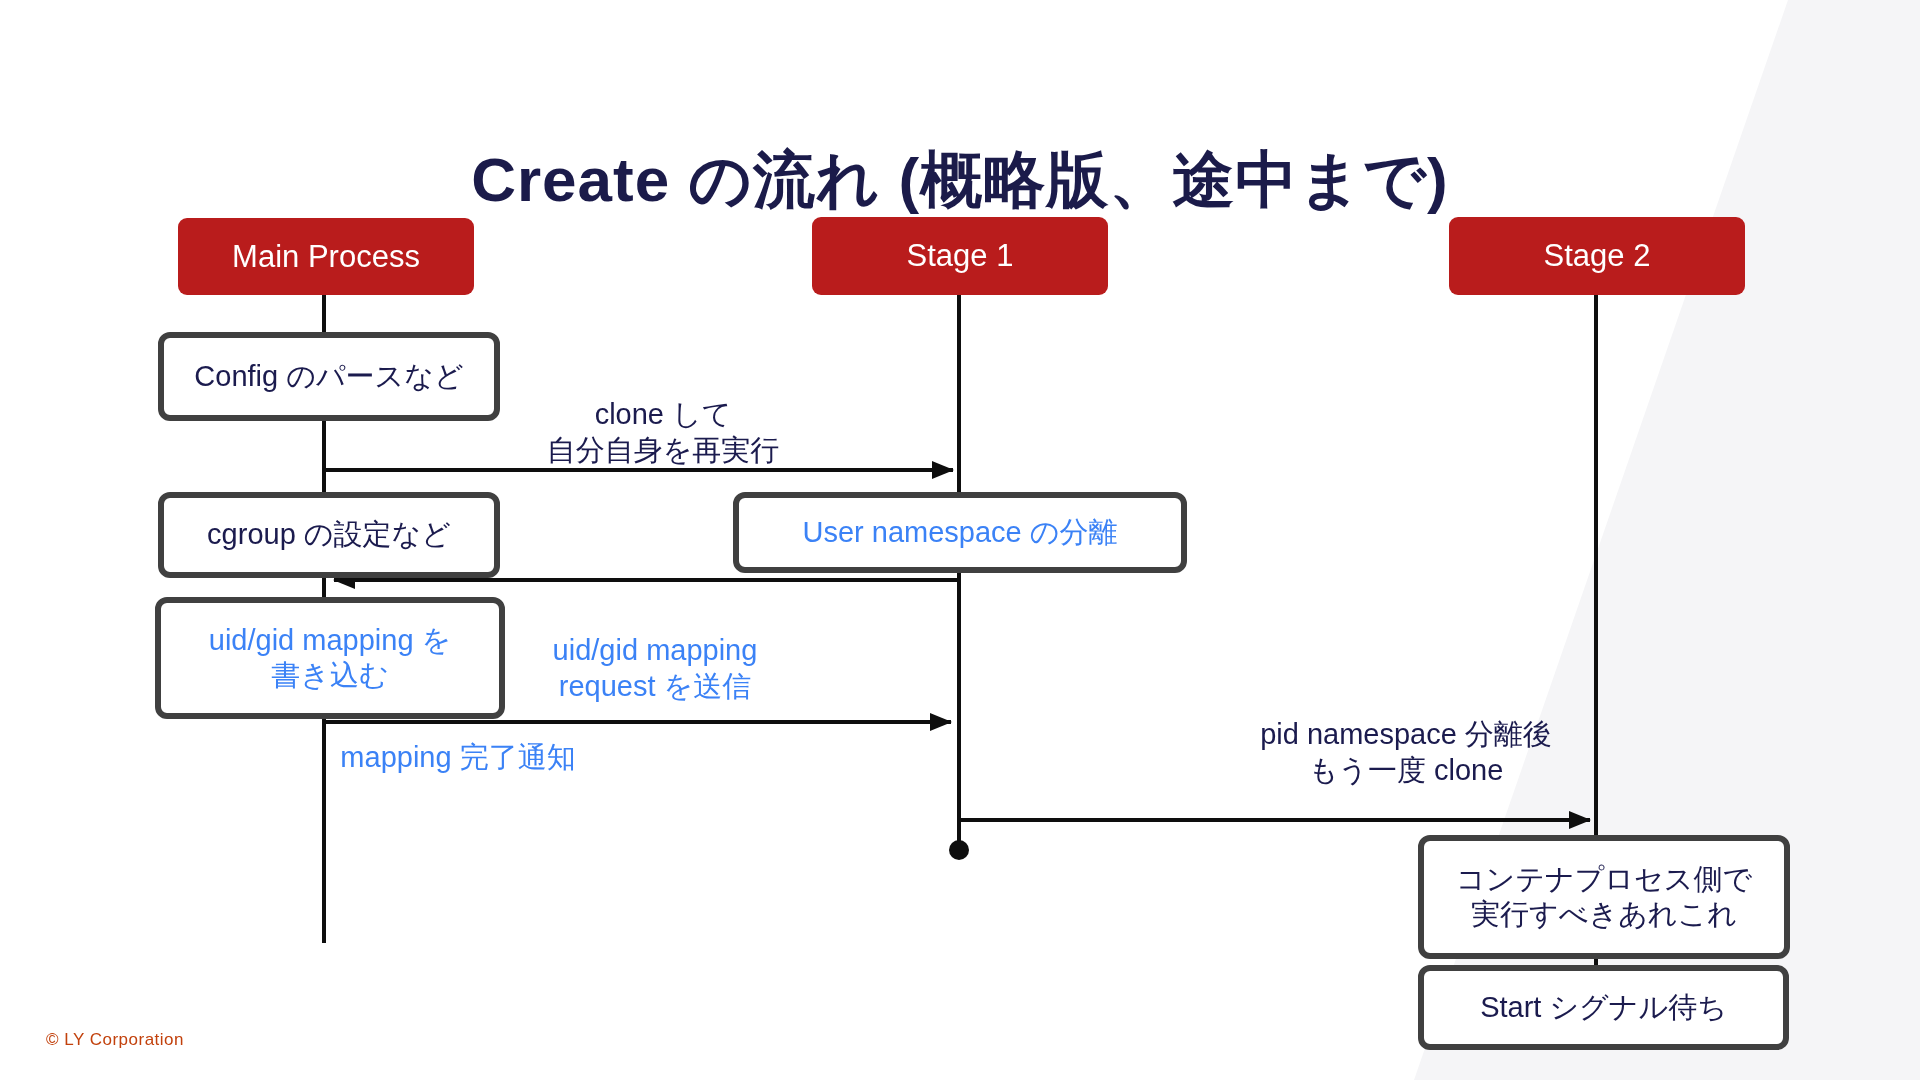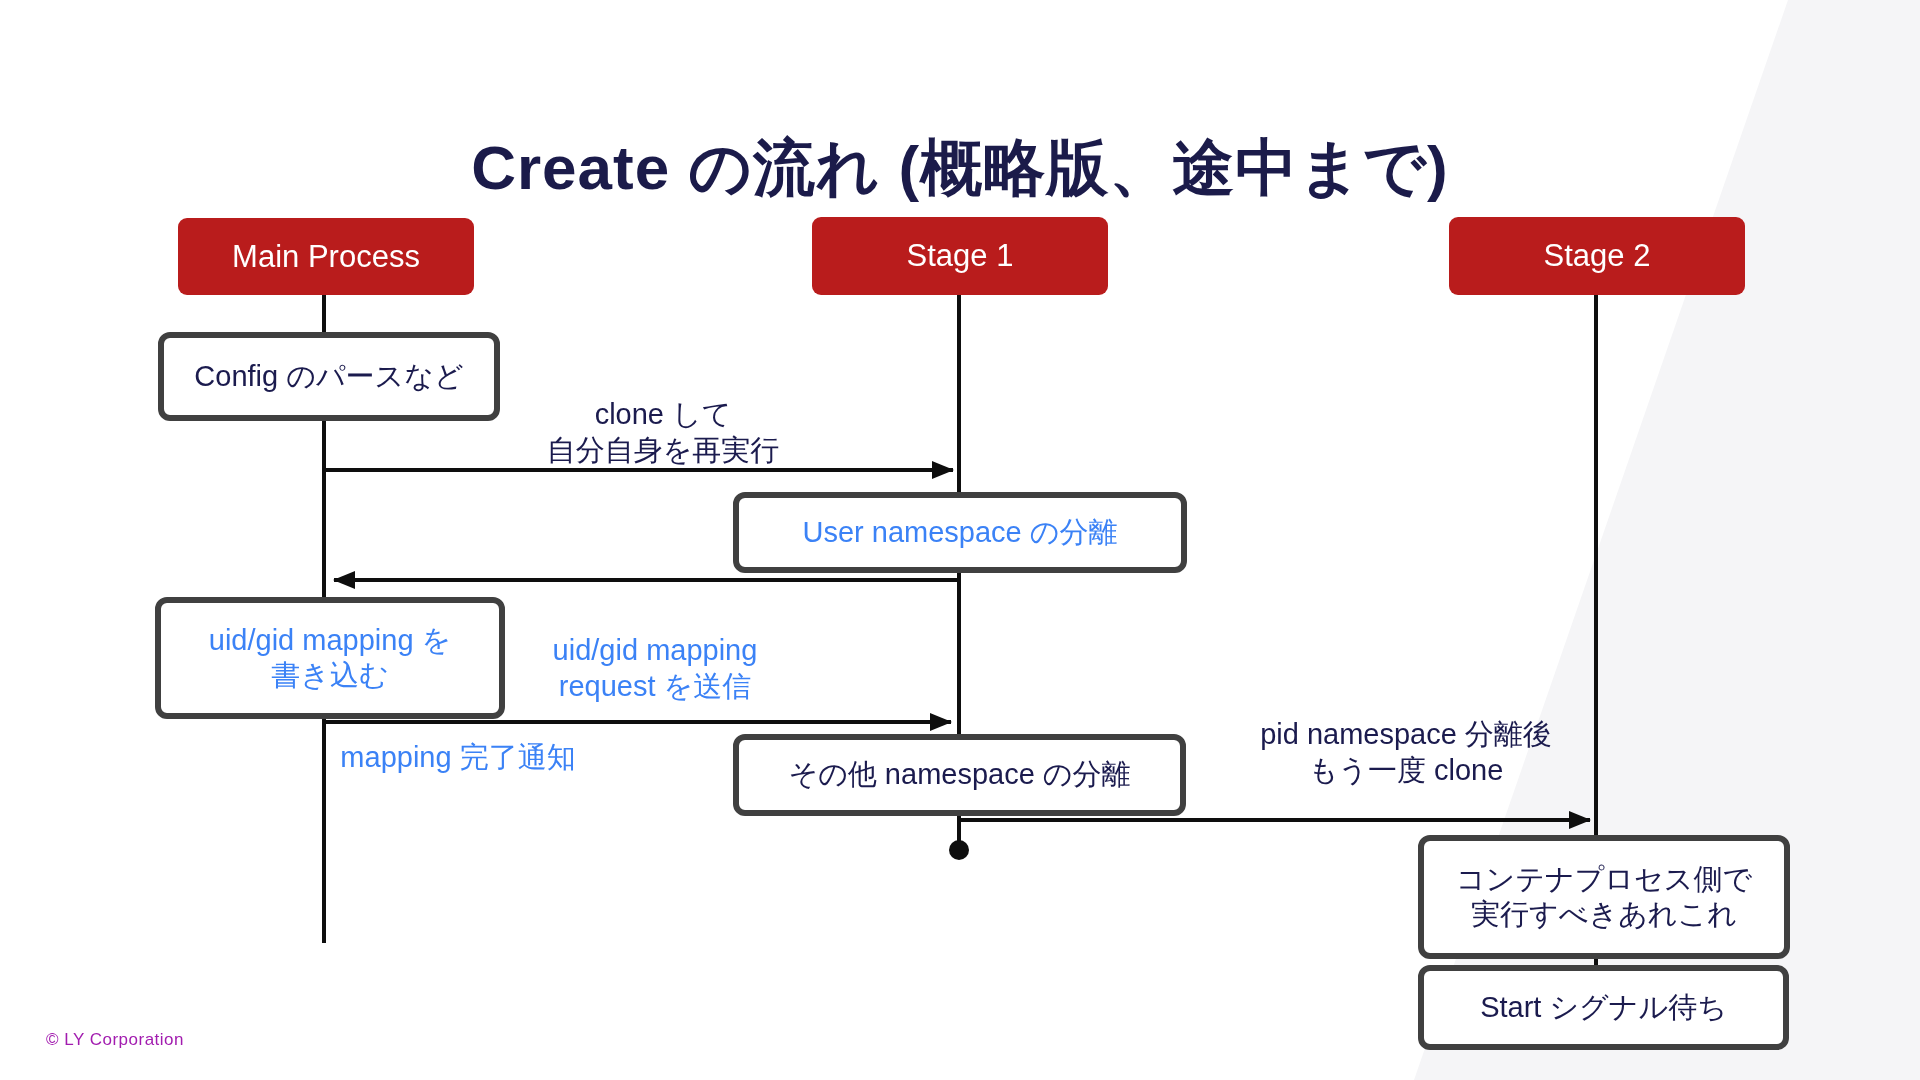--- a/index.html
+++ b/index.html
@@ -5,21 +5,21 @@
   html,body{margin:0;padding:0;background:#ffffff;}
   body{width:1920px;height:1080px;overflow:hidden;
        font-family:"Liberation Sans","DejaVu Sans",sans-serif;}
   .slide{position:relative;width:1920px;height:1080px;background:#ffffff;}
 
   
   .bg-band{position:absolute;left:0;top:0;width:1920px;height:1080px;
            background:#f5f5f7;
            clip-path:polygon(1788px 0px,1920px 0px,1920px 1080px,1414px 1080px);}
 
-  .title{position:absolute;left:0;top:84px;width:1920px;text-align:center;
+  .title{position:absolute;left:0;top:96px;width:1920px;text-align:center;
          font-size:62px;font-weight:800;letter-spacing:1px;color:#1b1b4a;}
 
   
   .head{position:absolute;background:#b91c1c;color:#ffffff;border-radius:9px;
         display:flex;align-items:center;justify-content:center;
         font-size:31px;font-weight:400;}
   #hb-main{left:178px;top:218px;width:296px;height:77px;}
   #hb-s1{left:812px;top:217px;width:296px;height:78px;}
   #hb-s2{left:1449px;top:217px;width:296px;height:78px;}
 
@@ -41,21 +41,21 @@
   .msg{position:absolute;text-align:center;font-size:29px;line-height:1.24;
        white-space:pre-line;transform:translateX(-50%);}
   #m-clone{left:663px;top:397px;}
   #m-uidreq{left:655px;top:595px;margin-top:38px;}
   #m-mapping{left:458px;top:740px;}
   #m-pid{left:1406px;top:717px;}
 
   .wires{position:absolute;left:0;top:0;width:1920px;height:1080px;}
 
   .copyright{position:absolute;left:46px;top:1030px;font-size:17px;
-             color:#a21caf;letter-spacing:0.5px;}
+             color:#c2410c;letter-spacing:0.5px;}
 </style>
 </head>
 <body>
 
 <div class="slide">
 
   <div class="bg-band"></div>
 
   <h1 class="title">Create の流れ (概略版、途中まで)</h1>
 
@@ -77,24 +77,24 @@
     <line x1="961" y1="820" x2="1590" y2="820" stroke="#0e0e0e" stroke-width="4" marker-end="url(#ah)"></line>
 
     <circle cx="959" cy="850" r="10" fill="#0e0e0e"></circle>
   </svg>
 
   <div class="head" id="hb-main">Main Process</div>
   <div class="head" id="hb-s1">Stage 1</div>
   <div class="head" id="hb-s2">Stage 2</div>
 
   <div class="act navy-text" id="b-config">Config のパースなど</div>
+  <div class="act navy-text" id="b-cgroup">cgroup の設定など</div>
   <div class="act red-text" id="b-userns">User namespace の分離</div>
   <div class="act red-text" id="b-uidgid">uid/gid mapping を
 書き込む</div>
-  <div class="act navy-text" id="b-otherns">その他 namespace の分離</div>
   <div class="act navy-text" id="b-container">コンテナプロセス側で
 実行すべきあれこれ</div>
   <div class="act navy-text" id="b-start">Start シグナル待ち</div>
 
   <div class="msg navy-text" id="m-clone">clone して
 自分自身を再実行</div>
   <div class="msg red-text" id="m-uidreq">uid/gid mapping
 request を送信</div>
   <div class="msg red-text" id="m-mapping">mapping 完了通知</div>
   <div class="msg navy-text" id="m-pid">pid namespace 分離後

